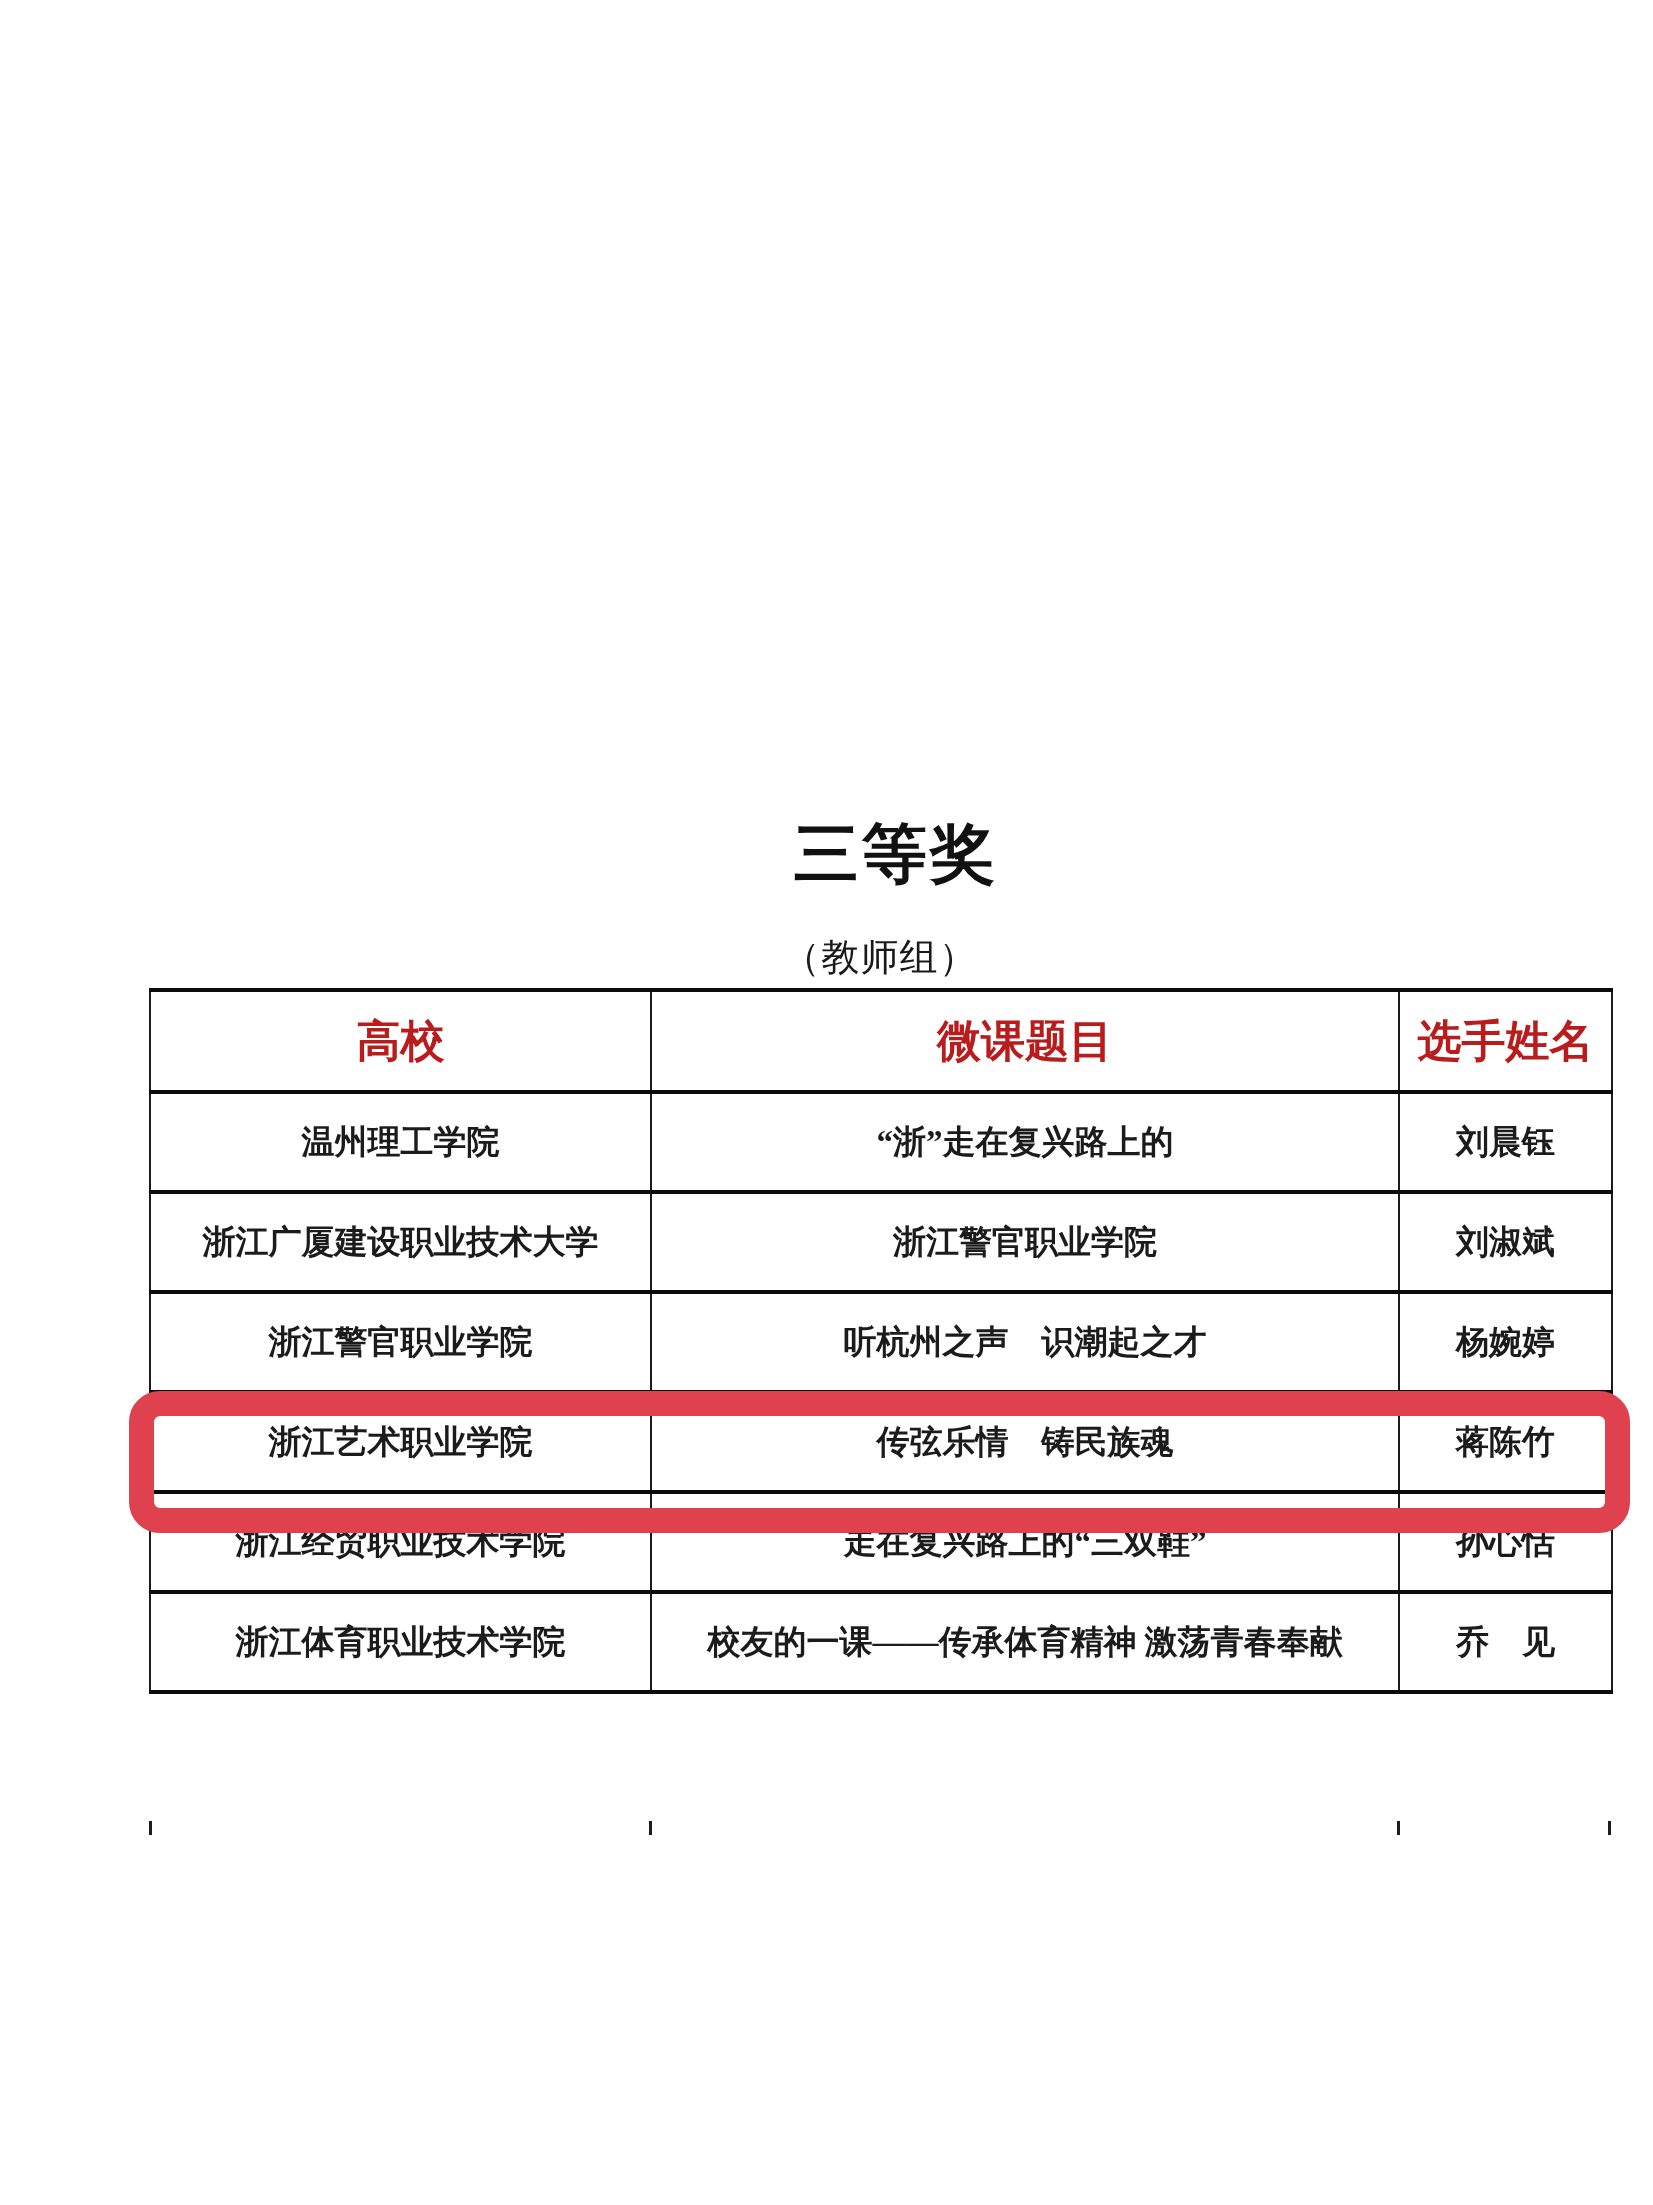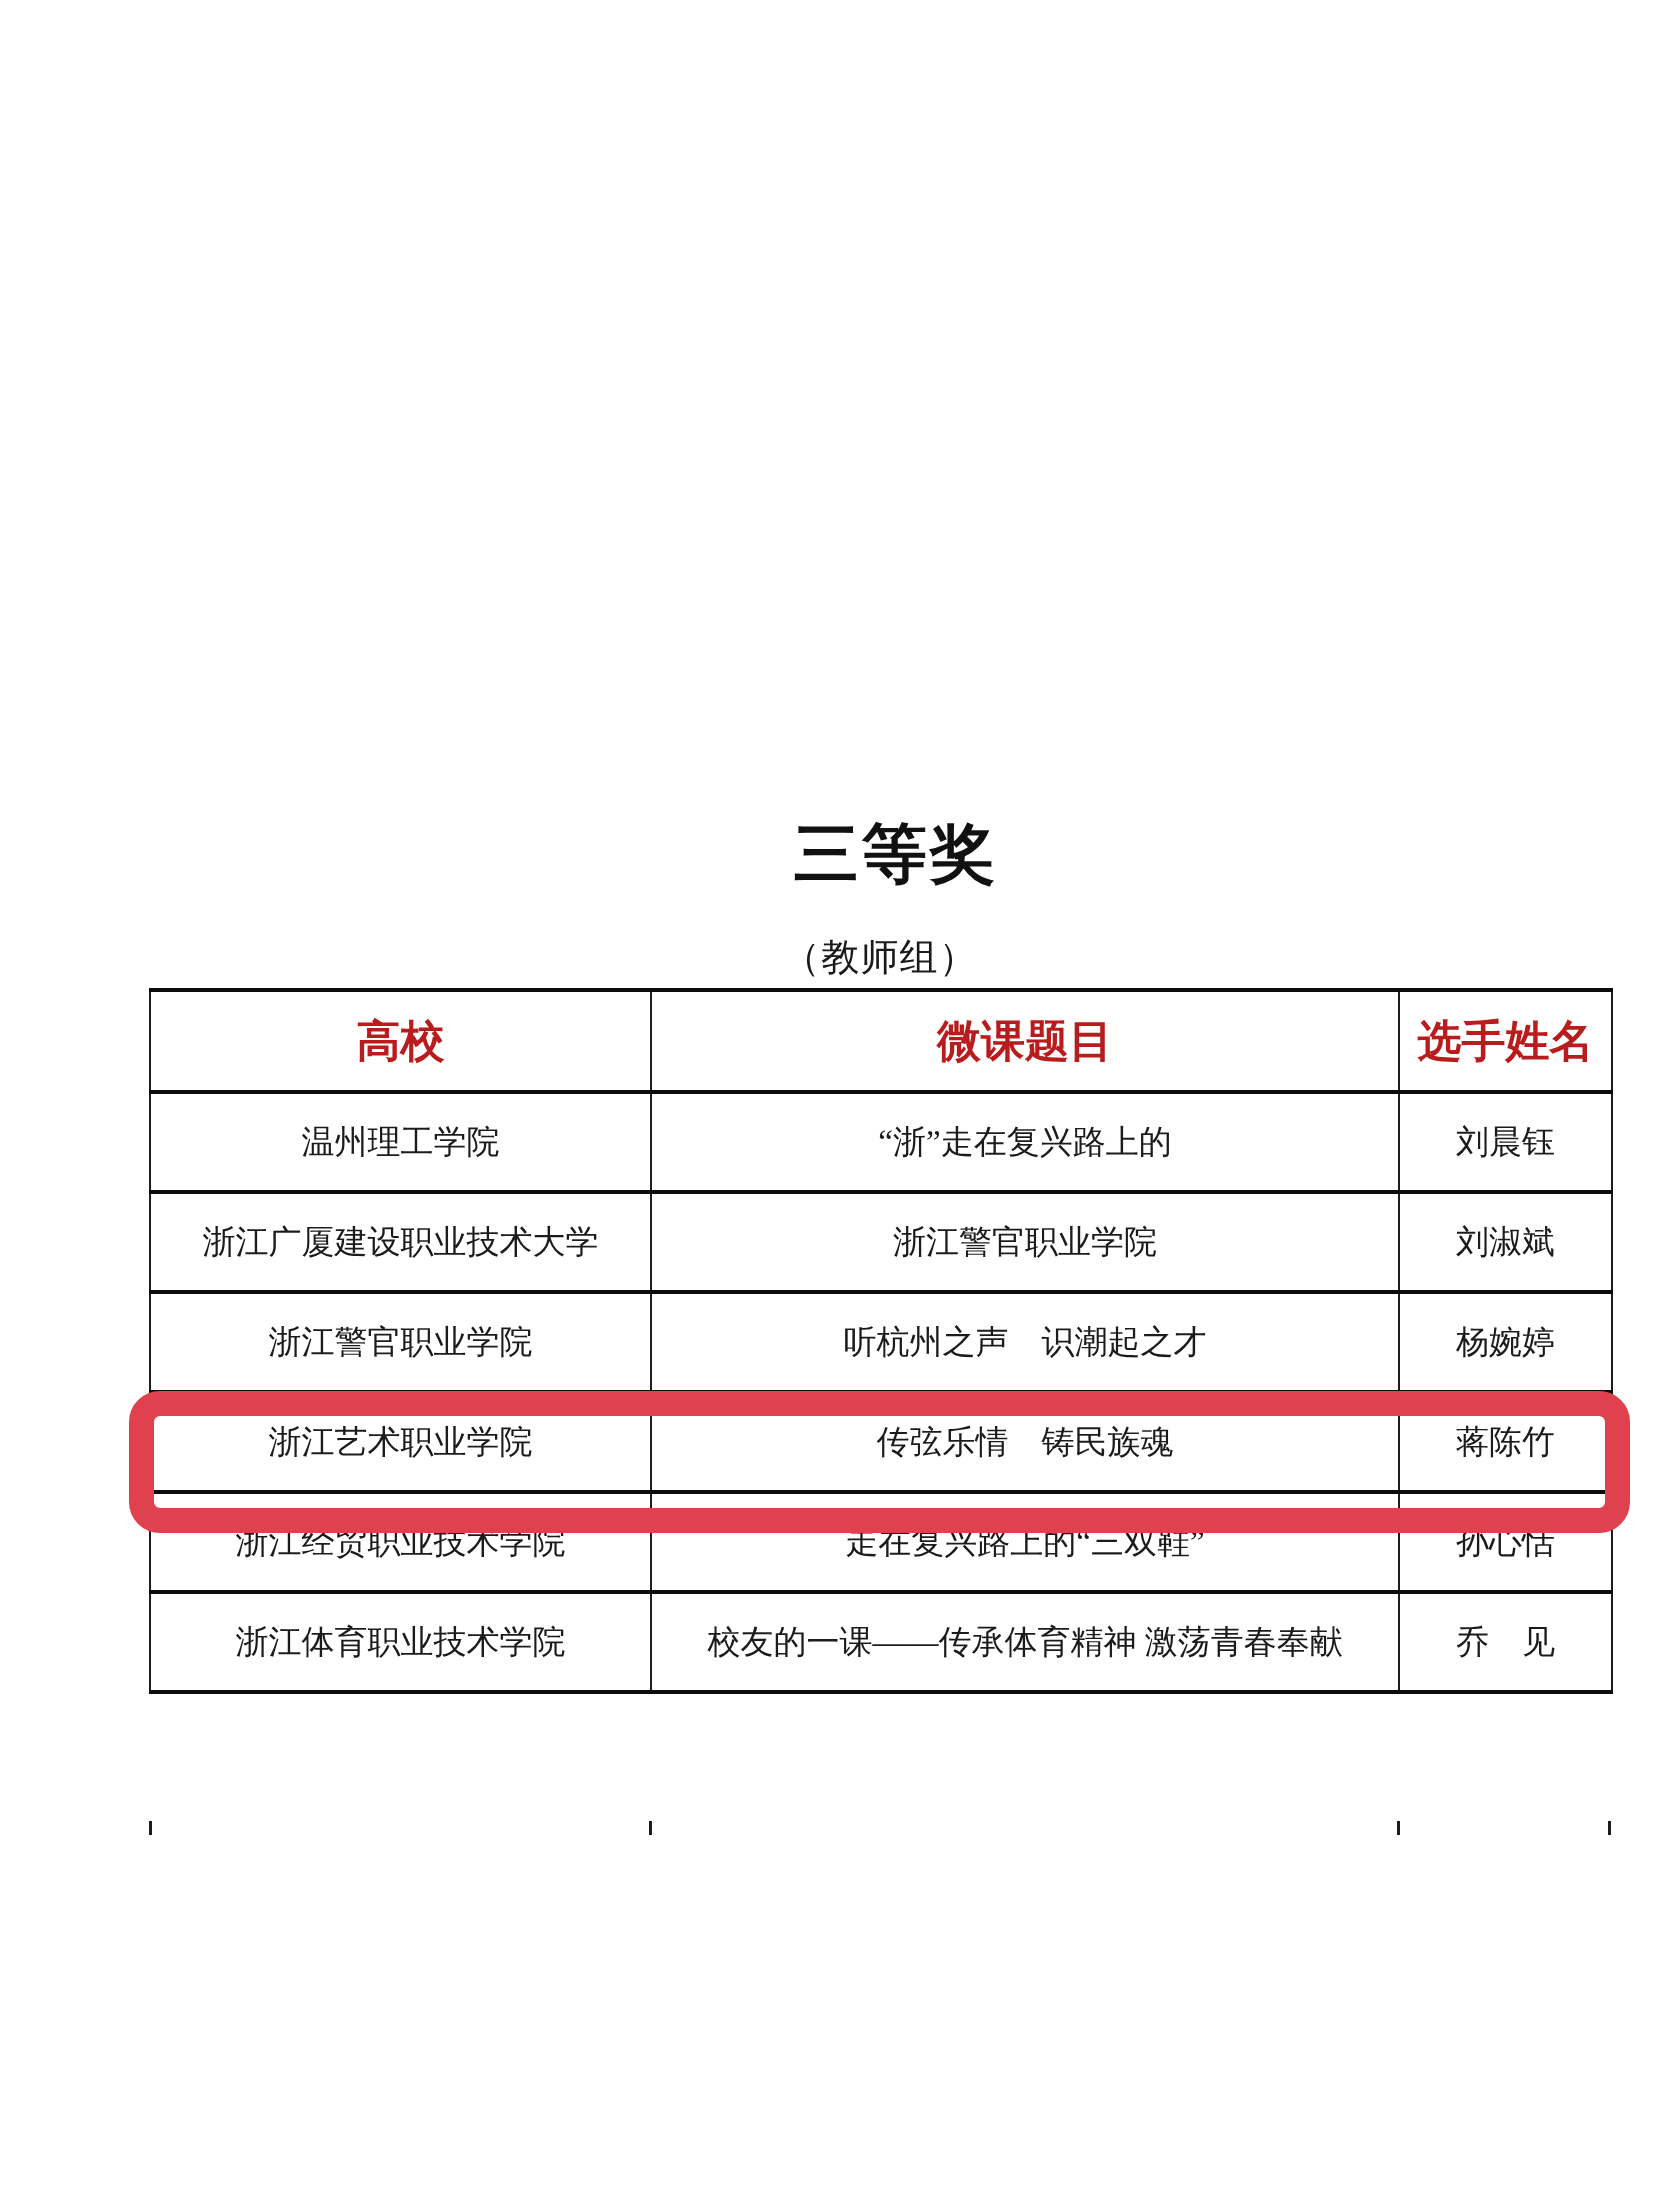--- a/index.html
+++ b/index.html
@@ -68,21 +68,21 @@
   }
   .awards-table th {
     height: 98px;
     font-size: 44px;
     font-weight: bold;
     color: #b91c1c;
   }
   .awards-table td {
     height: 96px;
     font-size: 33px;
-    font-weight: normal;
+    font-weight: bold;
     color: #1b1b1b;
   }
   
   .table-stub {
     position: absolute;
     left: 0;
     top: 1821px;
     width: 1462px;
     height: 14px;
   }

